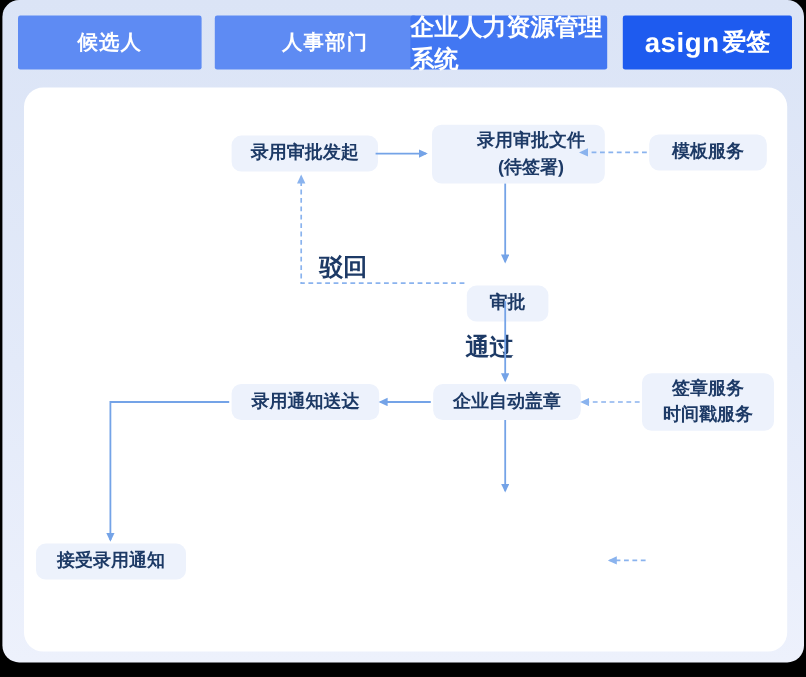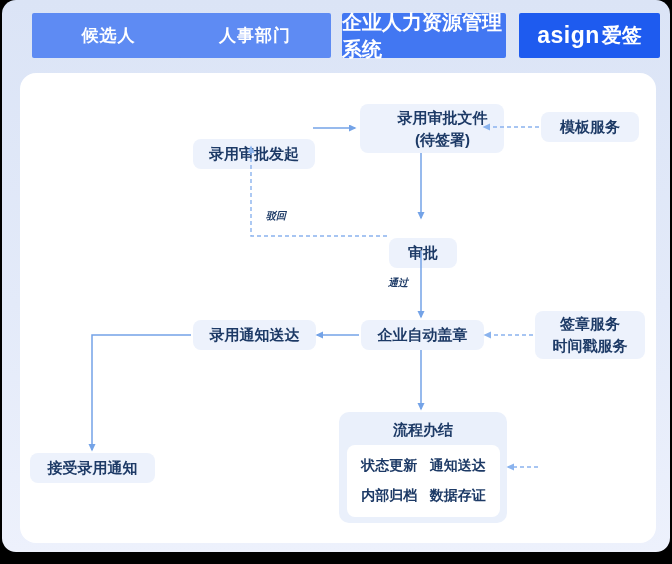--- a/index.html
+++ b/index.html
@@ -2,30 +2,30 @@
 <html><head>
 <meta charset="utf-8">
 <style>
   html,body{margin:0;padding:0;background:#000;}
   .canvas{position:relative;width:672px;height:564px;background:#000;overflow:hidden;
           font-family:"Liberation Sans","DejaVu Sans",sans-serif;}
   .card{position:absolute;left:2px;top:0;width:668px;height:552px;border-radius:14px;
         background:linear-gradient(180deg,#dbe4f6 0%,#e3eaf9 55%,#edf1fc 100%);}
   .lane{position:absolute;top:13px;height:45px;display:flex;align-items:center;justify-content:center;
         color:#ffffff;font-size:17px;font-weight:600;border-radius:2px;letter-spacing:1px;}
-  .lane1{left:30px;width:153px;background:#5e8bf3;}
-  .lane2{left:177px;width:152px;background:#5e8bf3;}
+  .lane1{left:13px;width:153px;background:#5e8bf3;}
+  .lane2{left:177px;width:152px;background:#5e8bf3;padding-left:16px;}
   .lane3{left:340px;width:164px;background:#4277f2;font-size:20px;letter-spacing:0;}
   .lane4{left:517px;width:141px;background:#1e5bef;letter-spacing:0;align-items:center;}
   .brand-latin{font-size:23px;font-weight:700;letter-spacing:0.5px;}
   .brand-cjk{font-size:20px;font-weight:600;margin-left:2px;}
   .panel{position:absolute;left:18px;top:73px;width:636px;height:470px;background:#ffffff;border-radius:16px;}
   .node{position:absolute;background:#edf2fc;border-radius:8px;color:#1d3a66;font-size:15px;font-weight:600;
         display:flex;align-items:center;justify-content:center;text-align:center;line-height:1.45;}
-  .edge-label{position:absolute;color:#1d3a66;font-size:10px;font-weight:600;font-style:italic;}
+  .edge-label{position:absolute;color:#1d3a66;font-size:20px;font-weight:600;}
   .group{position:absolute;left:337px;top:412px;width:168px;height:111px;background:#eaf0fb;border-radius:10px;}
   .group-title{margin-top:9px;text-align:center;color:#1d3a66;font-size:15px;font-weight:600;}
   .group-inner{position:absolute;left:8px;top:33px;width:153px;height:72px;background:#ffffff;border-radius:8px;
                display:grid;grid-template-columns:1fr 1fr;align-items:center;justify-items:center;
                padding:6px 8px;box-sizing:border-box;color:#1d3a66;font-size:14px;font-weight:600;}
   svg.connectors{position:absolute;left:0;top:0;width:672px;height:564px;pointer-events:none;}
 </style>
 </head>
 <body>
 
@@ -41,21 +41,21 @@
     <div class="lane lane3">
       <span>企业人力资源管理系统</span>
     </div>
     <div class="lane lane4">
       <span class="brand-latin">asign</span>
       <span class="brand-cjk">爱签</span>
     </div>
 
     <div class="panel"></div>
 
-    <div class="node" style="left:191px;top:113px;width:122px;height:30px;margin-top:26px;">
+    <div class="node" style="left:191px;top:113px;width:122px;height:30px;">
       <span>录用审批发起</span>
     </div>
 
     <div class="node" style="left:358px;top:104px;width:123px;height:49px;flex-direction:column;padding-left:21px;">
       <span>录用审批文件</span>
       <span>(待签署)</span>
     </div>
 
     <div class="node" style="left:387px;top:238px;width:68px;height:30px;">
       <span>审批</span>
@@ -66,29 +66,20 @@
     </div>
 
     <div class="node" style="left:191px;top:320px;width:123px;height:30px;">
       <span>录用通知送达</span>
     </div>
 
     <div class="node" style="left:28px;top:453px;width:125px;height:30px;">
       <span>接受录用通知</span>
     </div>
 
-    <div class="group">
-      <div class="group-title">流程办结</div>
-      <div class="group-inner">
-        <span>状态更新</span>
-        <span>通知送达</span>
-        <span>内部归档</span>
-        <span>数据存证</span>
-      </div>
-    </div>
 
     <div class="node" style="left:533px;top:311px;width:110px;height:48px;flex-direction:column;">
       <span>签章服务</span>
       <span>时间戳服务</span>
     </div>
 
     <div class="node" style="left:539px;top:112px;width:98px;height:30px;">
       <span>模板服务</span>
     </div>
 

